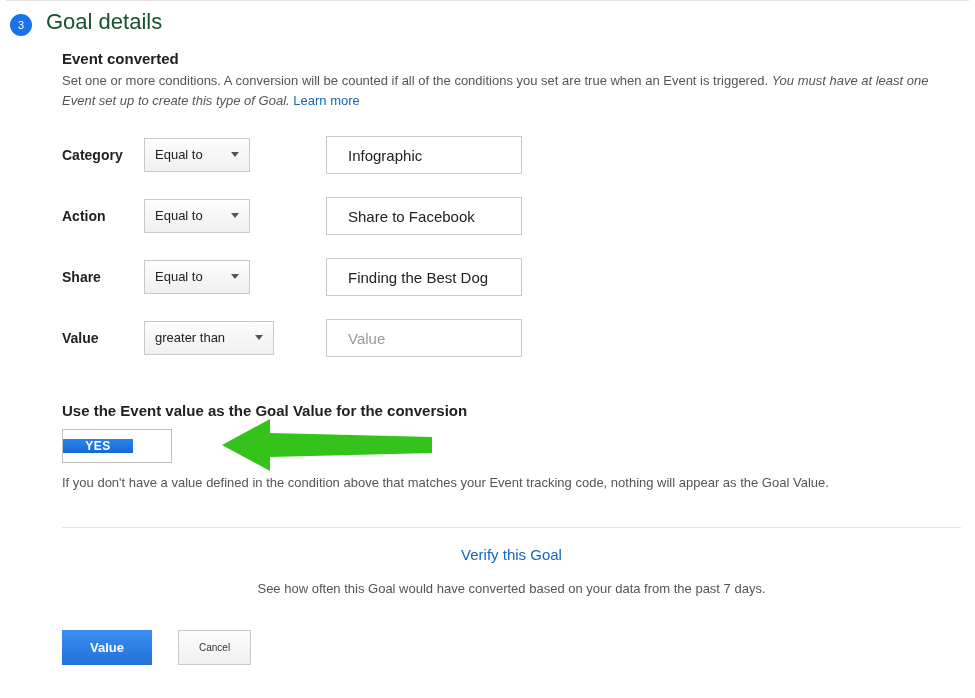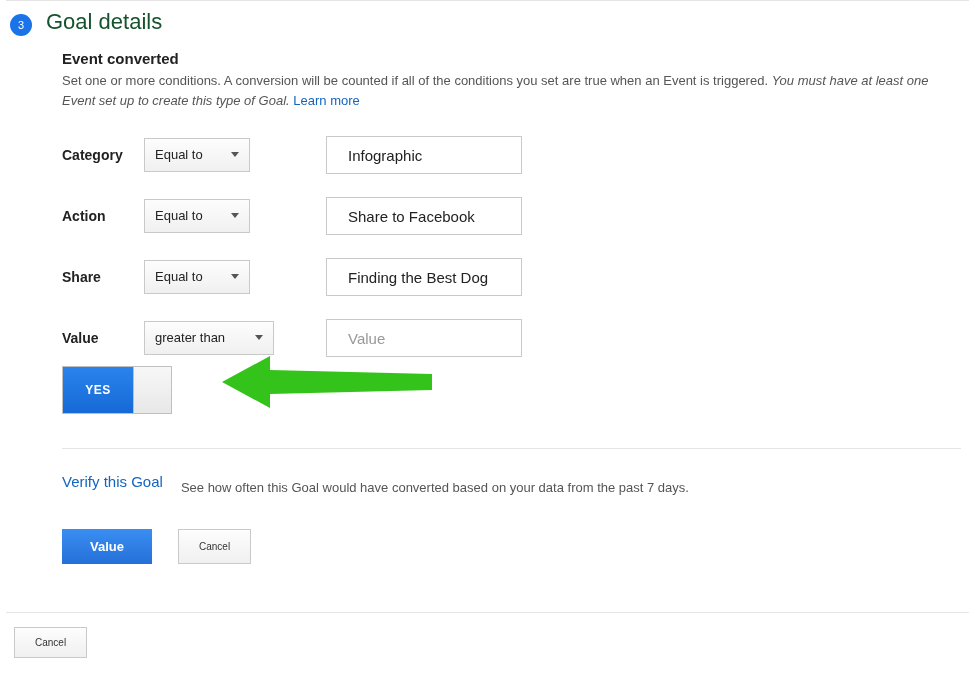--- a/index.html
+++ b/index.html
@@ -60,48 +60,49 @@
       outline: none;
       margin-bottom: -1px;
     }
     .cond-grid { display: grid; grid-template-columns: 82px 138px 44px 200px; row-gap: 24px; align-items: center; }
     .cond-grid .cond-label { align-self: center; }
     .cond-grid .cell-input .cond-input { width: 196px; height: 38px; padding-left: 21px; }
     .cond-grid .cell-input:first-of-type .cond-input { border-bottom: 1px solid #c9c9c9; }
     .goal-val-q { font-weight: 700; font-size: 15px; margin-top: 46px; }
     .toggle-row { margin-top: 10px; position: relative; }
     .toggle {
-      width: 110px; height: 48px;
+      width: 110px; height: 34px;
       display: flex;
       border: 1px solid #bfbfbf;
       overflow: hidden;
       cursor: pointer;
       position: relative;
       z-index: 1;
+      align-items: center;
     }
     .toggle .on {
       flex: 0 0 70px;
       background: linear-gradient(#2a84ec, #1669d6);
       color: #fff;
       font-weight: 700;
       font-size: 12px;
       display: flex; align-items: center; justify-content: center;
       letter-spacing: 0.5px;
     }
     .toggle .knob {
       flex: 1;
       background: linear-gradient(#f7f7f7, #e8e8e8);
       border-left: 1px solid #bfbfbf;
     }
     .arrow-svg { position: absolute; left: 160px; top: -14px; z-index: 2; }
     .sub-note { font-size: 13px; color: #555; margin-top: 10px; line-height: 1.55; }
     .hr { border-top: 1px solid #e5e5e5; margin: 34px 0 18px 0; }
-    .verify-row { display: flex; align-items: center; gap: 18px; }
+    .verify-row { display: flex; align-items: center; gap: 18px; flex-direction: column; }
     .verify-link { color: #1565c0; font-size: 15px; cursor: pointer; }
-    .verify-desc { color: #555; font-size: 13px; margin-top: 13px; }
+    .verify-desc { color: #555; font-size: 13px; }
     .btn-row { display: flex; gap: 26px; margin-top: 34px; }
     .btn-primary {
       background: #2a7de1;
       color: #fff;
       font-weight: 700;
       font-size: 13px;
       border: none;
       padding: 10px 28px;
       cursor: pointer;
       background: linear-gradient(#3a8ef2, #2470d8);
@@ -174,29 +175,31 @@
           <span>greater than</span>
           <span class="caret-down"></span>
         </div>
         <div></div>
         <div class="cell-input">
           <input class="cond-input" placeholder="Value" style="">
         </div>
       </div>
     </div>
 
+    <div class="goal-val-q">Use the Event value as the Goal Value for the conversion</div>
     <div class="toggle-row">
       <div class="toggle">
         <div class="on">YES</div>
         <div class="knob"></div>
       </div>
       <svg class="arrow-svg" width="220" height="60">
         <polygon points="0,30 48,4 48,18 210,22 210,38 48,42 48,56" fill="#34c31a"></polygon>
       </svg>
     </div>
+    <div class="sub-note">If you don't have a value defined in the condition above that matches your Event tracking code, nothing will appear as the Goal Value.</div>
 
     <div class="hr"></div>
 
     <div class="verify-row">
       <span class="verify-link">Verify this Goal</span>
       <span class="verify-desc">See how often this Goal would have converted based on your data from the past 7 days.</span>
     </div>
 
     <div class="btn-row">
       <button class="btn-primary">Value</button>

